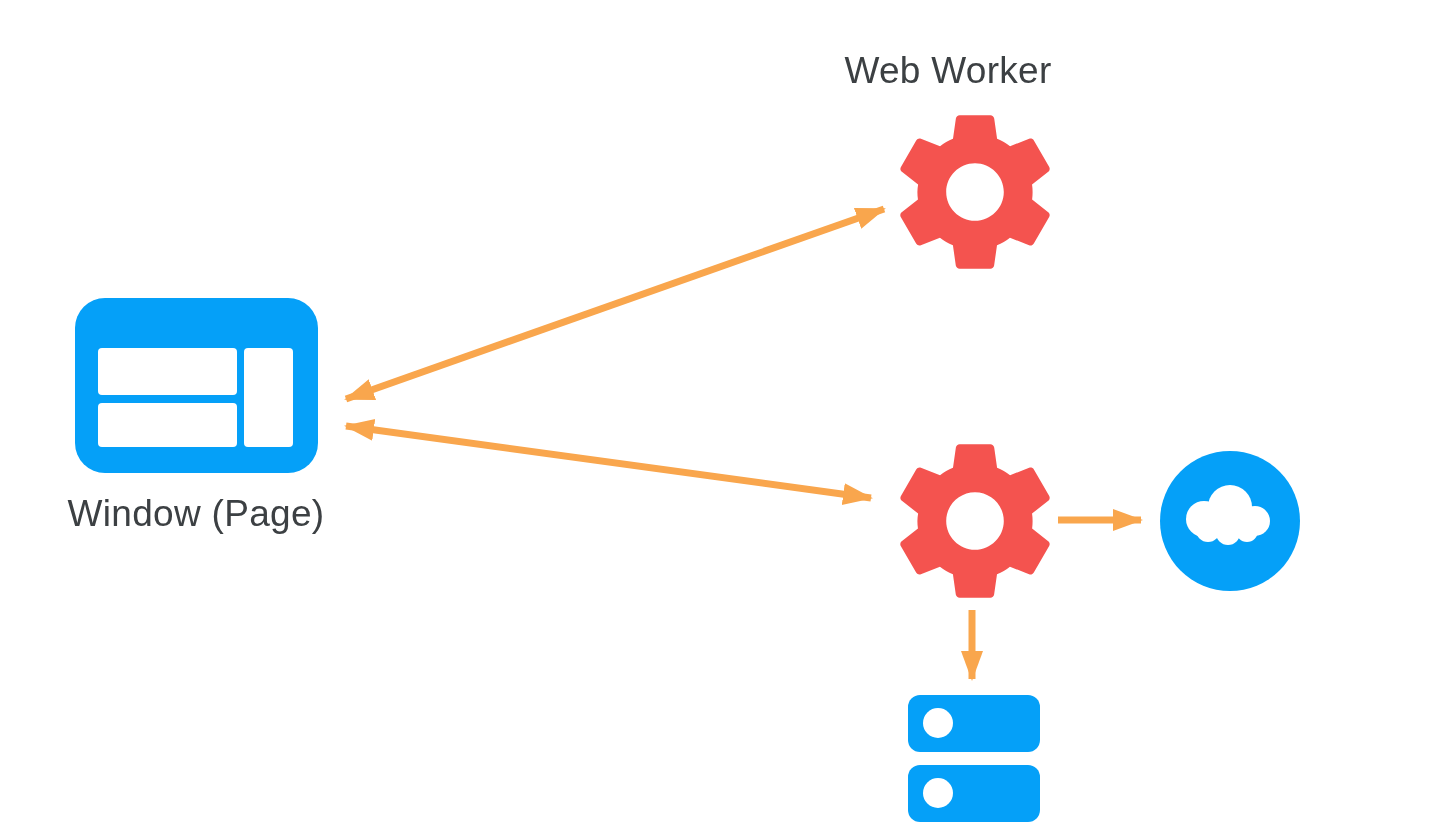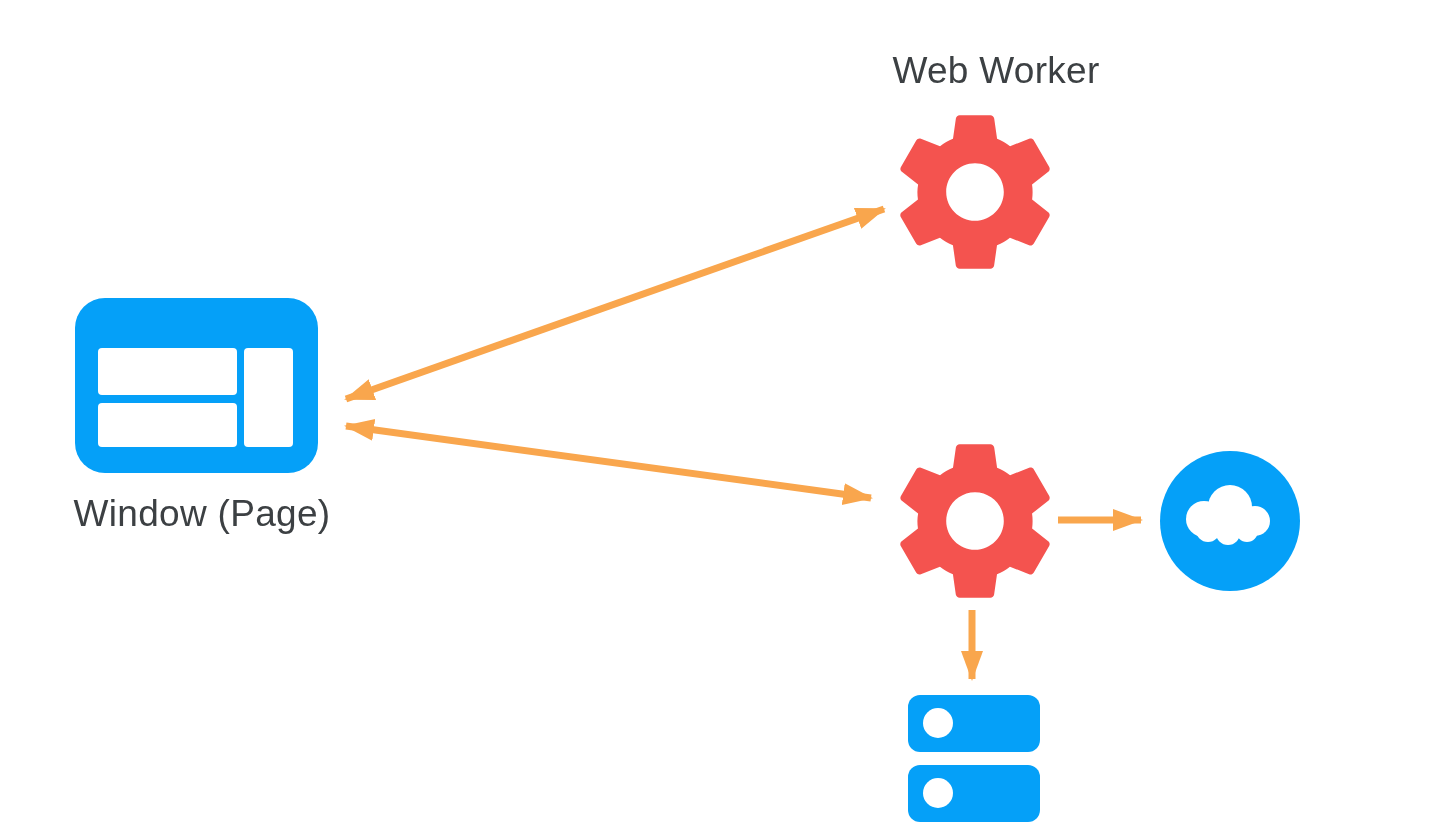--- a/index.html
+++ b/index.html
@@ -39,41 +39,41 @@
       <marker id="ah" markerUnits="userSpaceOnUse" markerWidth="34" markerHeight="26" refX="28" refY="11" orient="auto-start-reverse">
         <path d="M0,0 L30,11 L0,22 Z" fill="#f9a64d"></path>
       </marker>
     </defs>
     <line x1="346" y1="399" x2="884" y2="209" stroke="#f9a64d" stroke-width="7" marker-start="url(#ah)" marker-end="url(#ah)"></line>
     <line x1="346" y1="426" x2="871" y2="498" stroke="#f9a64d" stroke-width="7" marker-start="url(#ah)" marker-end="url(#ah)"></line>
     <line x1="1058" y1="520" x2="1141" y2="520" stroke="#f9a64d" stroke-width="7" marker-end="url(#ah)"></line>
     <line x1="972" y1="610" x2="972" y2="679" stroke="#f9a64d" stroke-width="7" marker-end="url(#ah)"></line>
   </svg>
 
-  <div class="node-label" style="left:996px;top:52px;text-align:right;">Web Worker</div>
+  <div class="node-label" style="left:948px;top:52px;text-align:right;">Web Worker</div>
 
   <svg class="node-icon" style="left:895px;top:112px;" width="160" height="160" viewBox="2 2 20 20">
     <path fill="#f4534f" d="M19.14,12.94c0.04-0.3,0.06-0.61,0.06-0.94c0-0.32-0.02-0.64-0.07-0.94l2.03-1.58
       c0.18-0.14,0.23-0.41,0.12-0.61l-1.92-3.32c-0.12-0.22-0.37-0.29-0.59-0.22l-2.39,0.96c-0.5-0.38-1.03-0.7-1.62-0.94
       L14.4,2.81c-0.04-0.24-0.24-0.41-0.48-0.41h-3.84c-0.24,0-0.43,0.17-0.47,0.41L9.25,5.35C8.66,5.59,8.12,5.92,7.63,6.29
       L5.24,5.33c-0.22-0.08-0.47,0-0.59,0.22L2.74,8.87C2.62,9.08,2.66,9.34,2.86,9.48l2.03,1.58C4.84,11.36,4.8,11.69,4.8,12
       s0.02,0.64,0.07,0.94l-2.03,1.58c-0.18,0.14-0.23,0.41-0.12,0.61l1.92,3.32c0.12,0.22,0.37,0.29,0.59,0.22l2.39-0.96
       c0.5,0.38,1.03,0.7,1.62,0.94l0.36,2.54c0.05,0.24,0.24,0.41,0.48,0.41h3.84c0.24,0,0.44-0.17,0.47-0.41l0.36-2.54
       c0.59-0.24,1.13-0.56,1.62-0.94l2.39,0.96c0.22,0.08,0.47,0,0.59-0.22l1.92-3.32c0.12-0.22,0.07-0.47-0.12-0.61L19.14,12.94z
       M12,15.6c-1.98,0-3.6-1.62-3.6-3.6s1.62-3.6,3.6-3.6s3.6,1.62,3.6,3.6S13.98,15.6,12,15.6z"></path>
   </svg>
 
   <svg class="node-icon" style="left:75px;top:298px;" width="243" height="175" viewBox="0 0 243 175">
     <rect x="0" y="0" width="243" height="175" rx="30" fill="#05a0f8"></rect>
     <rect x="23" y="50" width="139" height="47" rx="4" fill="#ffffff"></rect>
     <rect x="23" y="105" width="139" height="44" rx="4" fill="#ffffff"></rect>
     <rect x="169" y="50" width="49" height="99" rx="4" fill="#ffffff"></rect>
   </svg>
 
-  <div class="node-label" style="left:202px;top:495px;">Window (Page)</div>
+  <div class="node-label" style="left:196px;top:495px;">Window (Page)</div>
 
 
   <svg class="node-icon" style="left:895px;top:441px;" width="160" height="160" viewBox="2 2 20 20">
     <path fill="#f4534f" d="M19.14,12.94c0.04-0.3,0.06-0.61,0.06-0.94c0-0.32-0.02-0.64-0.07-0.94l2.03-1.58
       c0.18-0.14,0.23-0.41,0.12-0.61l-1.92-3.32c-0.12-0.22-0.37-0.29-0.59-0.22l-2.39,0.96c-0.5-0.38-1.03-0.7-1.62-0.94
       L14.4,2.81c-0.04-0.24-0.24-0.41-0.48-0.41h-3.84c-0.24,0-0.43,0.17-0.47,0.41L9.25,5.35C8.66,5.59,8.12,5.92,7.63,6.29
       L5.24,5.33c-0.22-0.08-0.47,0-0.59,0.22L2.74,8.87C2.62,9.08,2.66,9.34,2.86,9.48l2.03,1.58C4.84,11.36,4.8,11.69,4.8,12
       s0.02,0.64,0.07,0.94l-2.03,1.58c-0.18,0.14-0.23,0.41-0.12,0.61l1.92,3.32c0.12,0.22,0.37,0.29,0.59,0.22l2.39-0.96
       c0.5,0.38,1.03,0.7,1.62,0.94l0.36,2.54c0.05,0.24,0.24,0.41,0.48,0.41h3.84c0.24,0,0.44-0.17,0.47-0.41l0.36-2.54
       c0.59-0.24,1.13-0.56,1.62-0.94l2.39,0.96c0.22,0.08,0.47,0,0.59-0.22l1.92-3.32c0.12-0.22,0.07-0.47-0.12-0.61L19.14,12.94z

